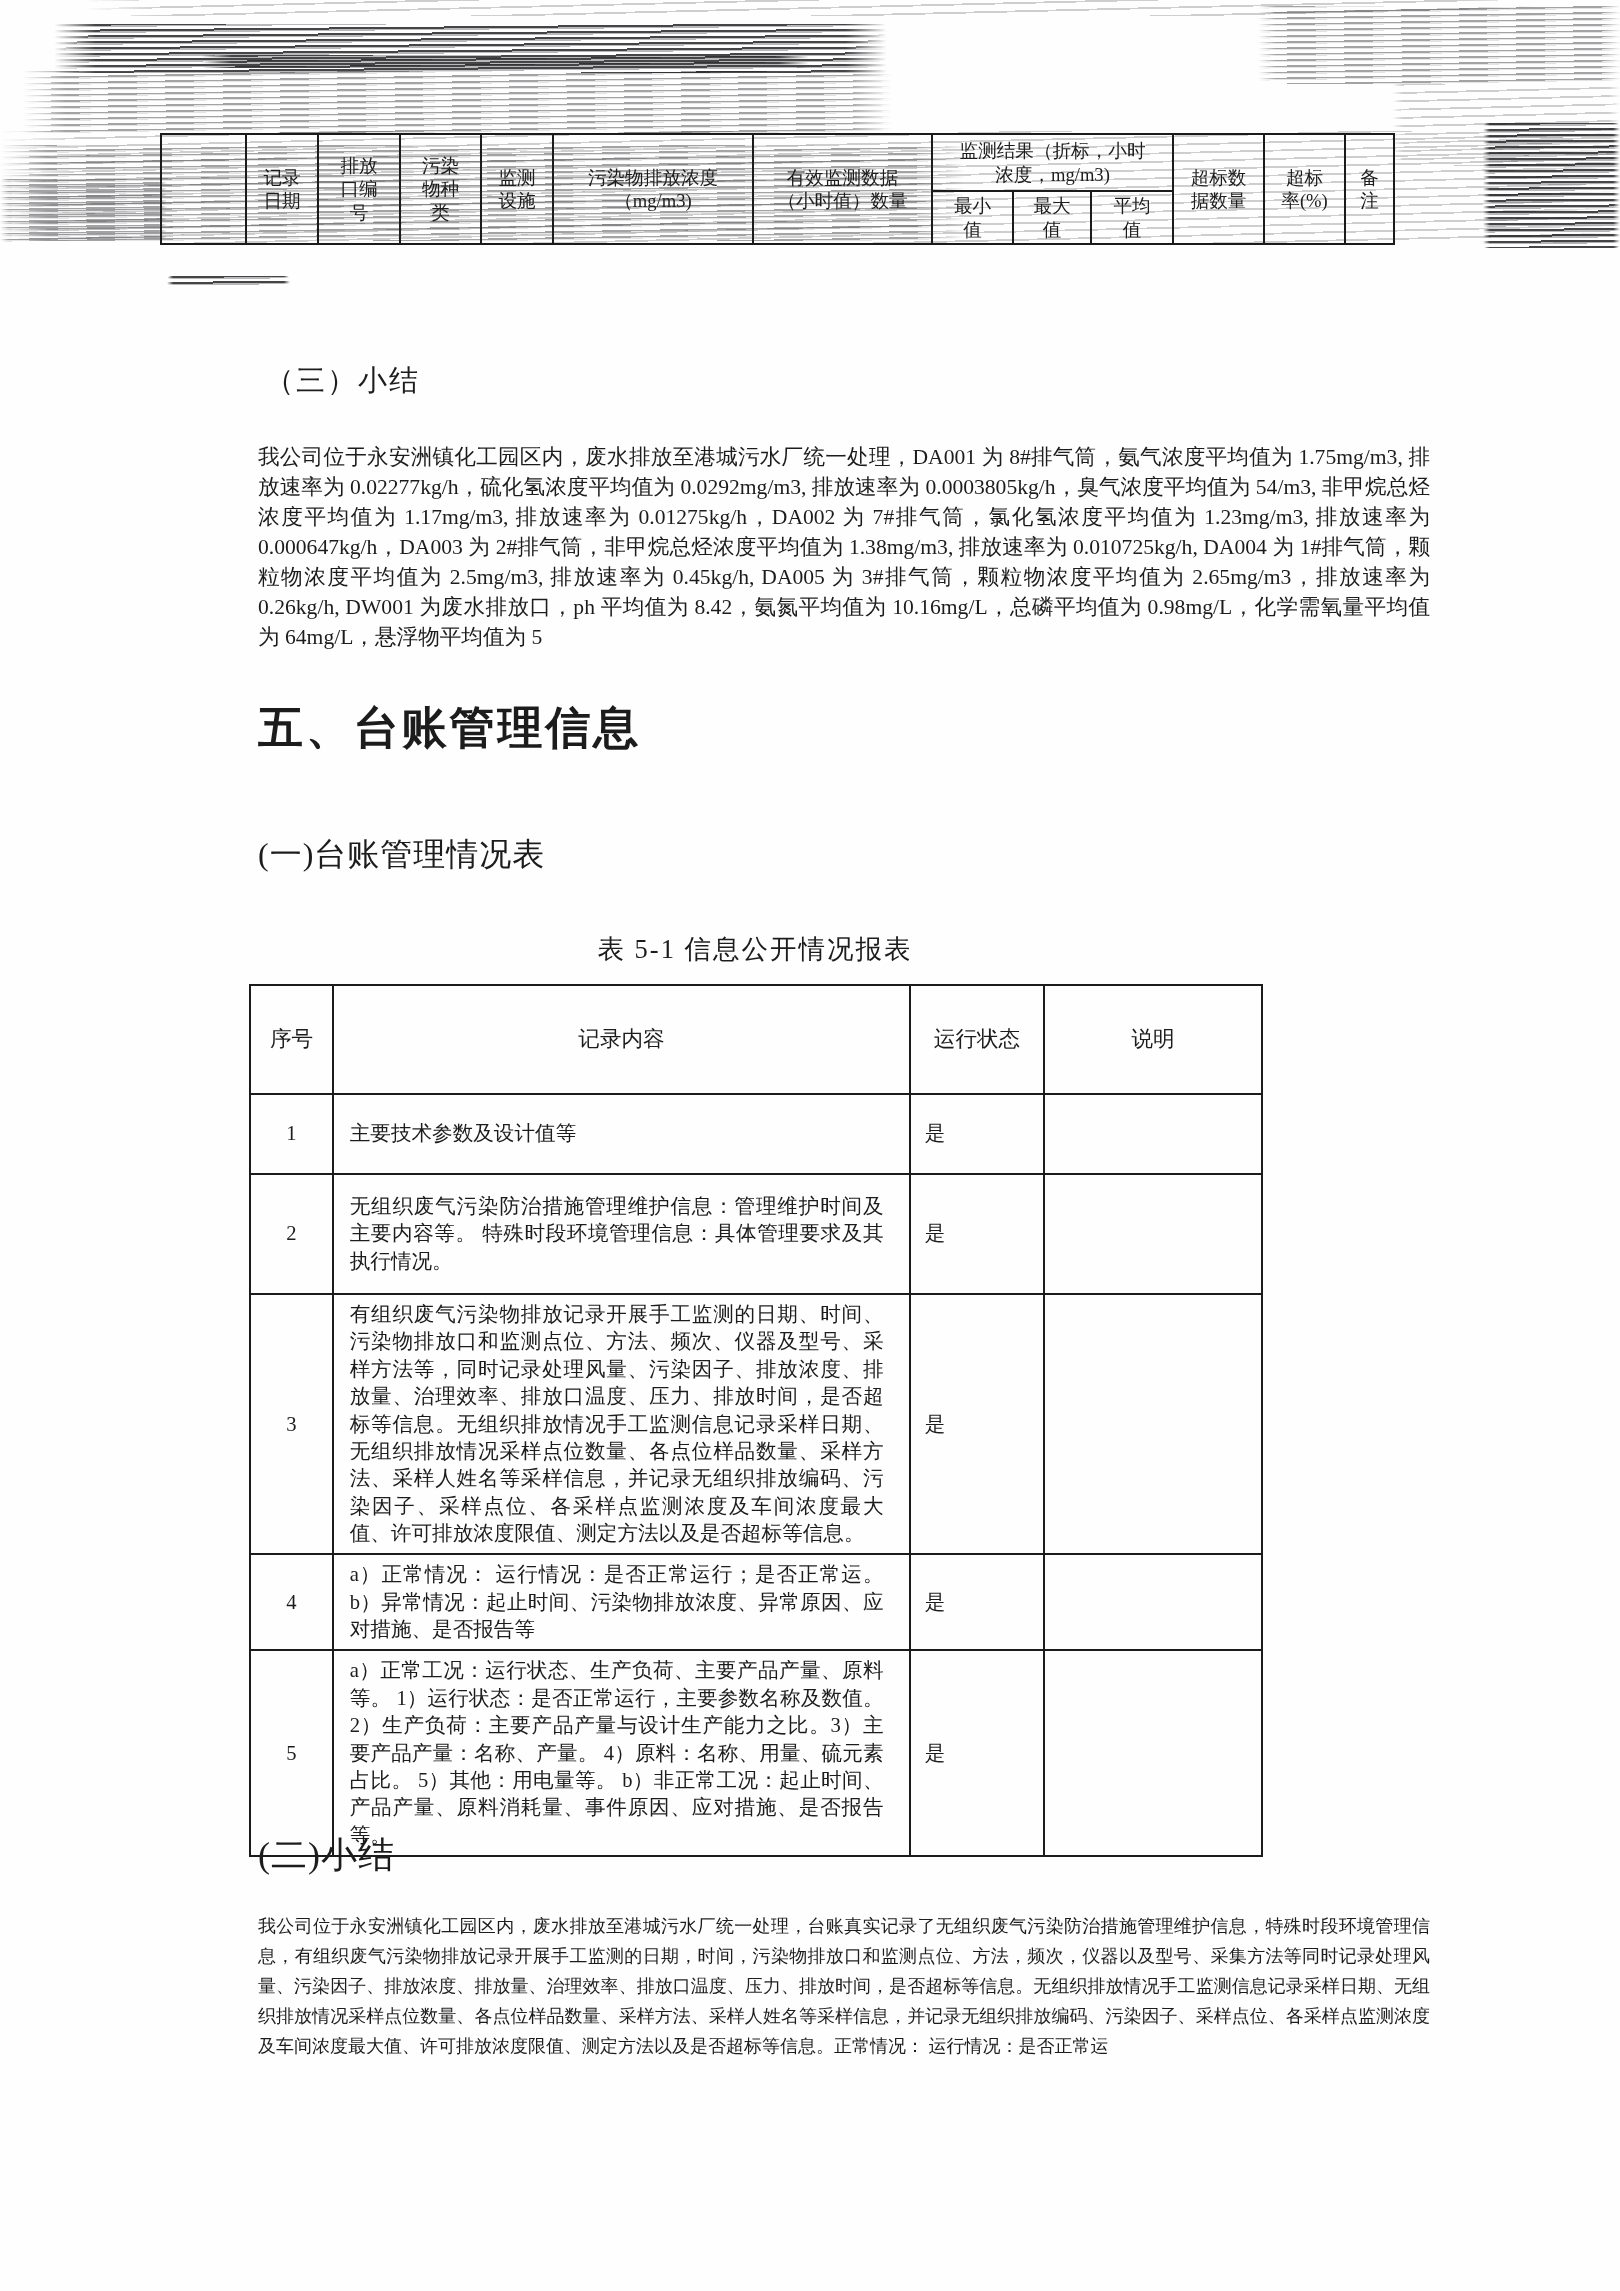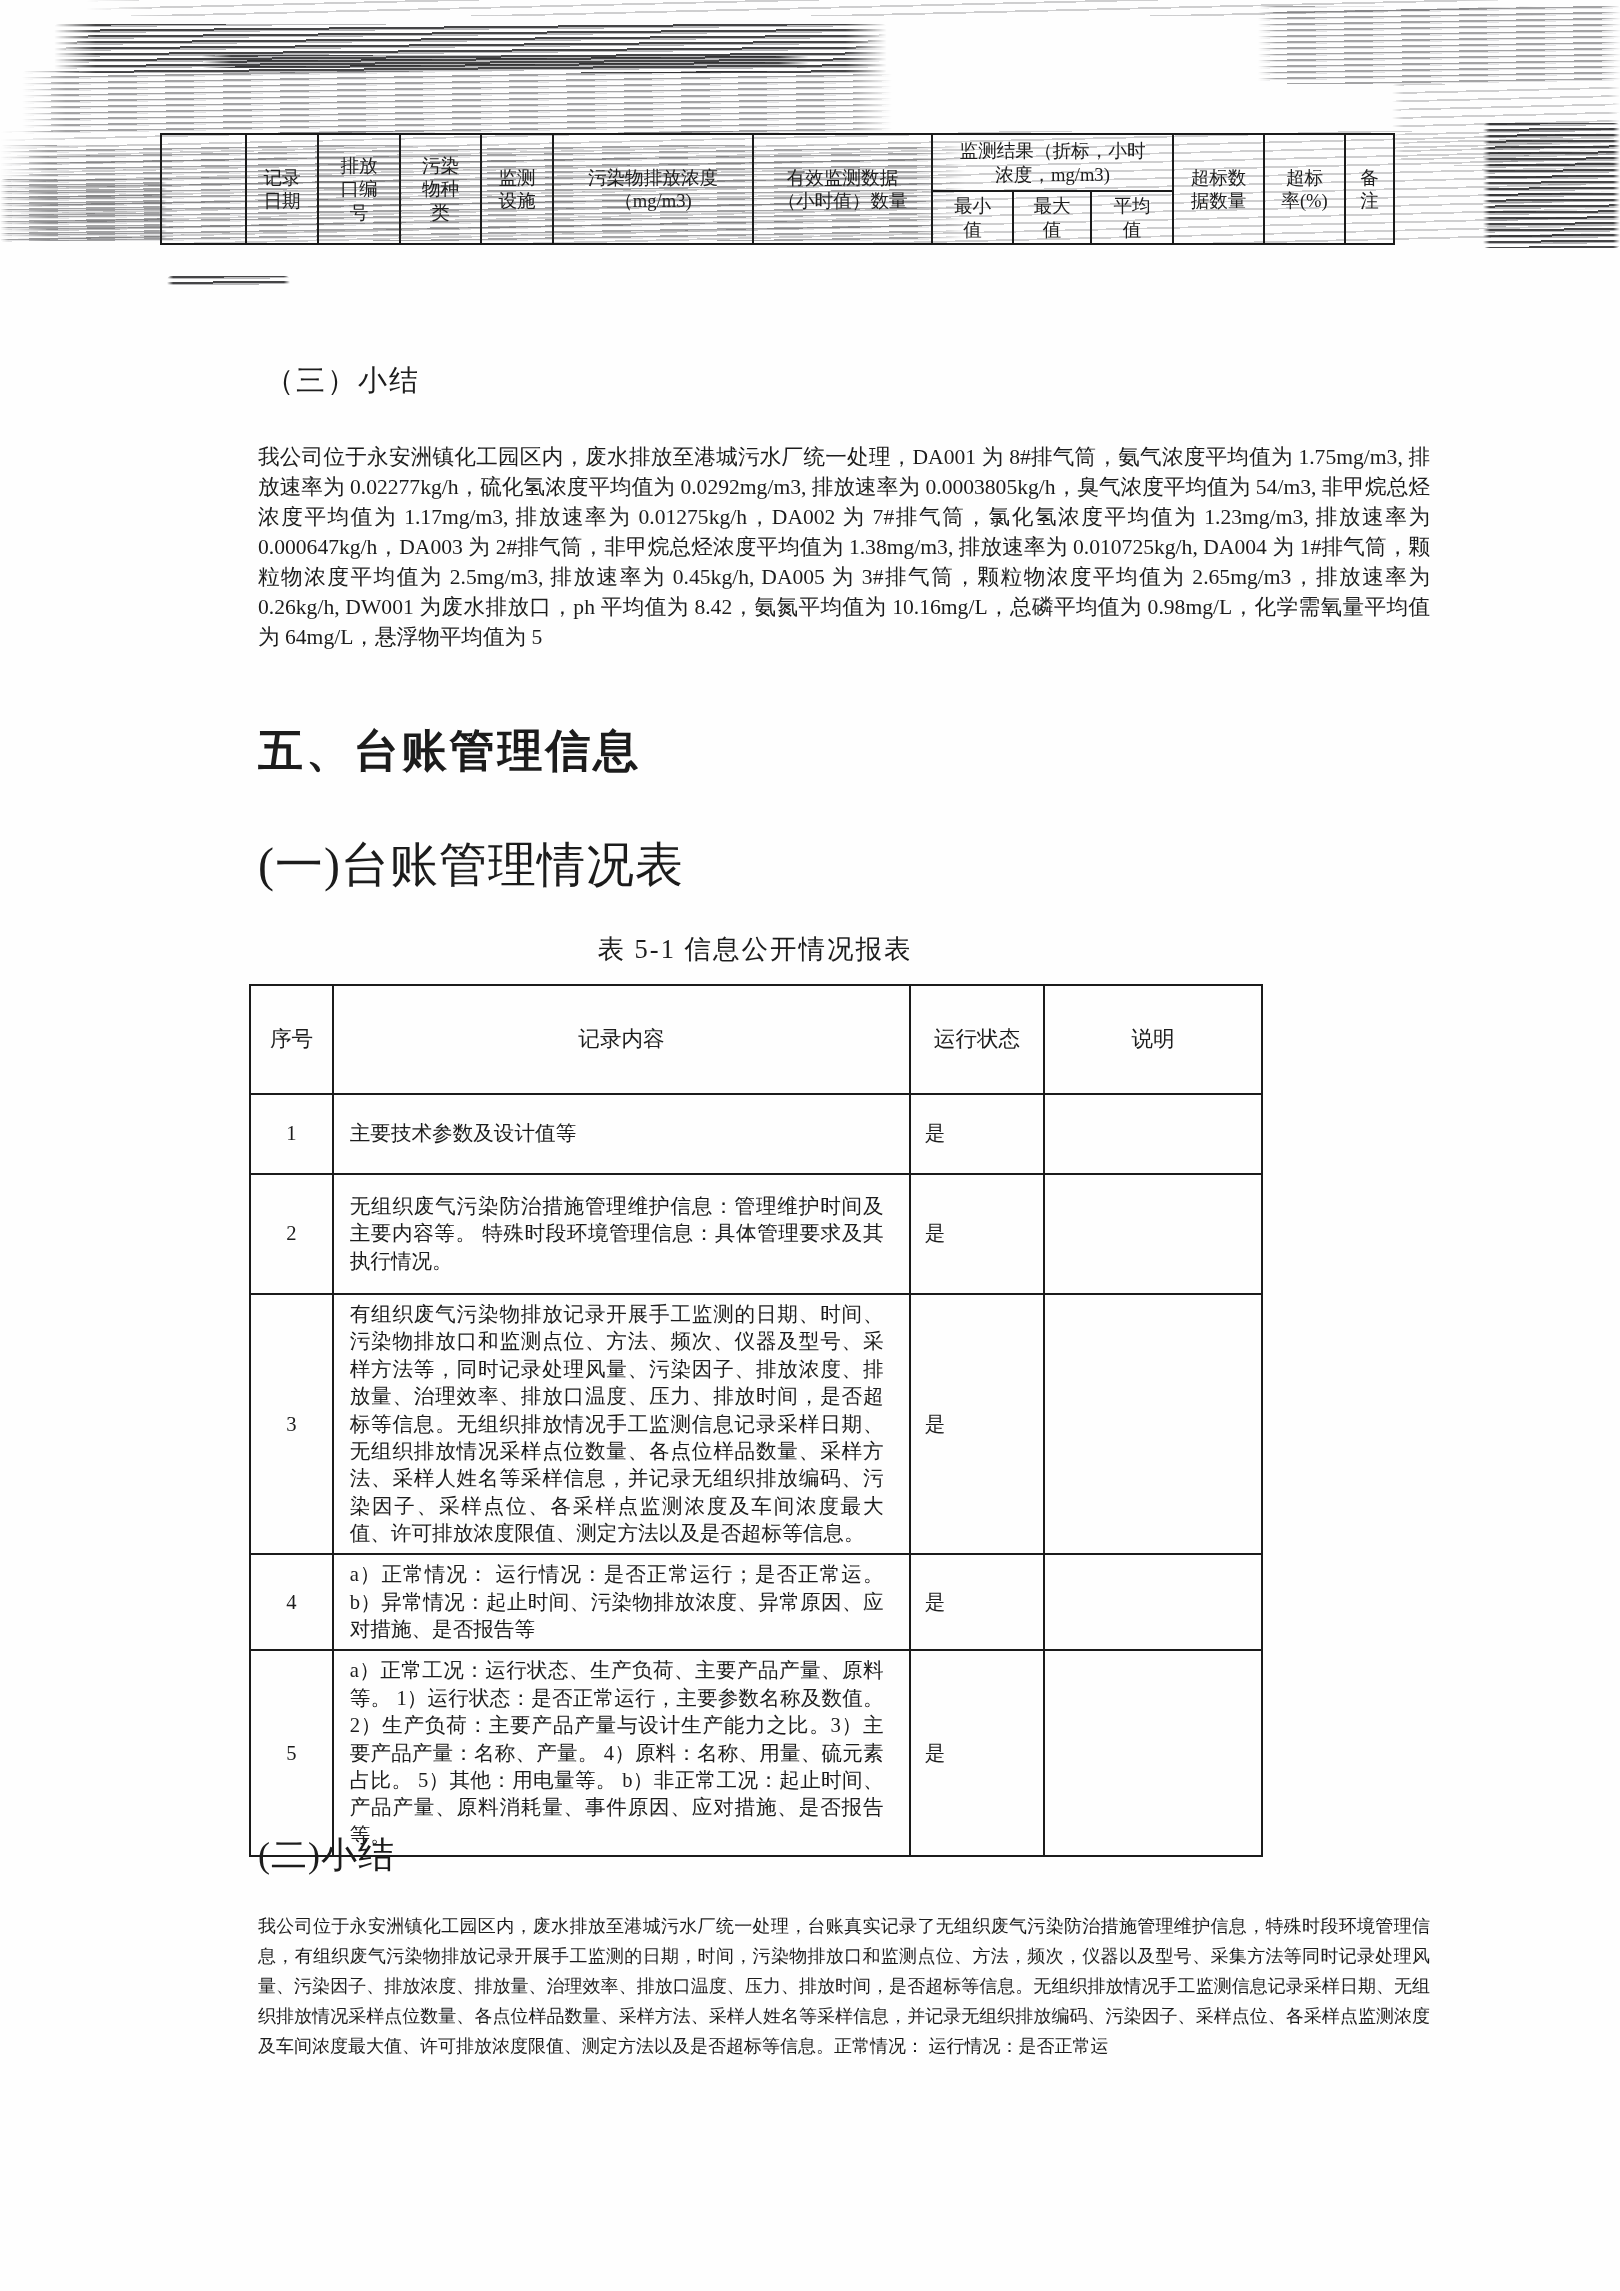--- a/index.html
+++ b/index.html
@@ -39,22 +39,22 @@
   #monitor-table td{border:2px solid #1b1b1b;text-align:center;vertical-align:middle;
       font-size:18.6px;line-height:23.5px;padding:2px 9.8px;}
   .pl{white-space:pre-line;}
 
   
   .abs{position:absolute;}
   #sec3{left:265px;top:361px;font-size:29px;letter-spacing:2px;}
   #para1{left:258px;top:442px;width:1172px;font-size:21.6px;line-height:30px;
          text-align:justify;}
   #sec5{left:258px;top:698px;font-size:45px;font-weight:700;
-        font-family:"Liberation Sans","DejaVu Sans",sans-serif;letter-spacing:2.9px;margin-top:23px;}
-  #sub1{left:258px;top:833px;font-size:48px;letter-spacing:1px;}
+        font-family:"Liberation Sans","DejaVu Sans",sans-serif;letter-spacing:2.9px;}
+  #sub1{left:258px;top:833px;font-size:32px;letter-spacing:1px;}
   #caption{left:249px;top:931px;width:1012px;text-align:center;font-size:26.5px;
            letter-spacing:2px;}
   #sec2{left:258px;top:1831px;font-size:36px;letter-spacing:1px;}
   #para2{left:258px;top:1911px;width:1172px;font-size:18px;line-height:30px;
          text-align:justify;}
 
   
   #ledger-table{position:absolute;left:249px;top:984px;width:1012px;
       border-collapse:collapse;table-layout:fixed;z-index:1;}
   #ledger-table td{border:2px solid #1b1b1b;vertical-align:middle;

